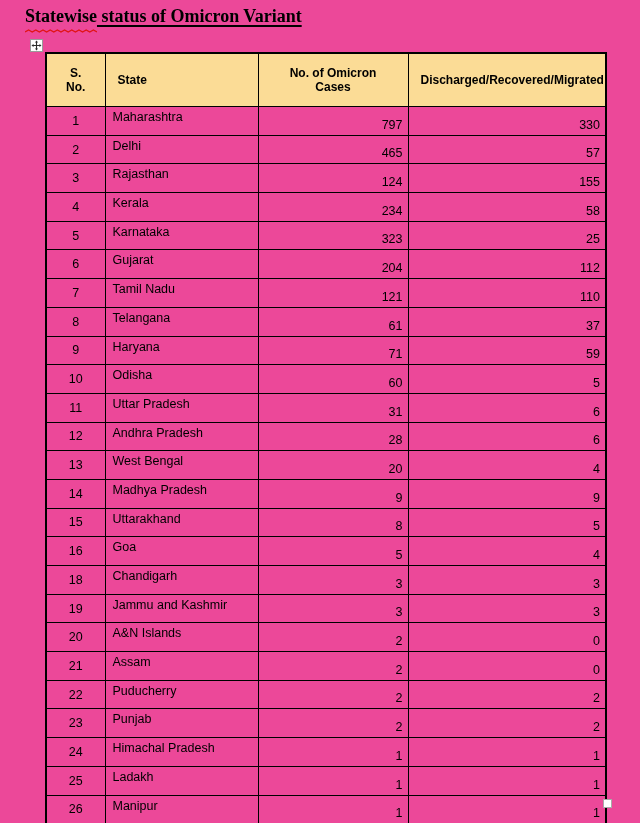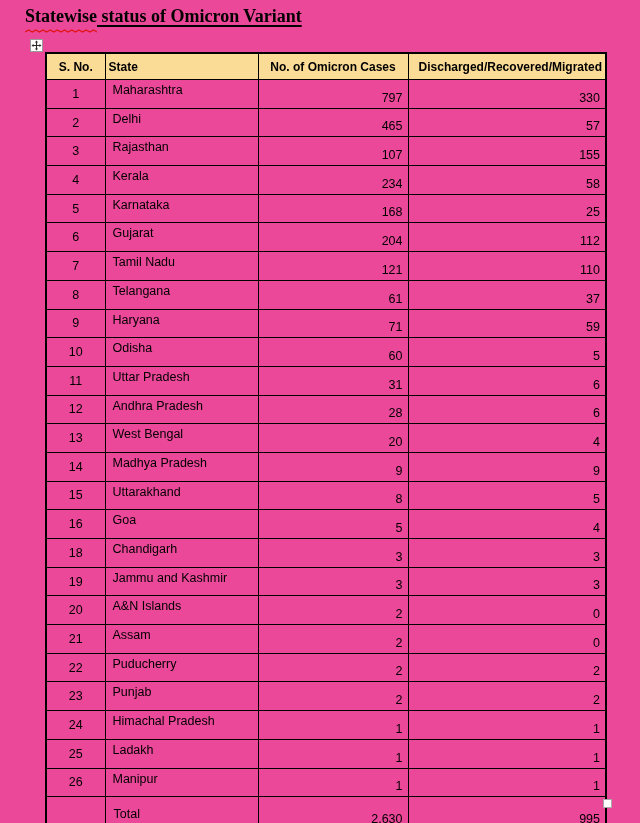--- a/index.html
+++ b/index.html
@@ -76,21 +76,21 @@
   table.omicron th, table.omicron td {
     border: 1px solid #000;
     overflow: hidden;
   }
   tr.header-row th {
     background: var(--header-fill, #fbdc96);
     height: 19px;
     font-size: 12px;
     font-weight: bold;
     vertical-align: middle;
-    padding: 3px;
+    padding: 12px;
   }
   th.h-sno   { text-align: center; }
   th.h-state { text-align: left; padding-left: 7px; }
   th.h-cases { text-align: center; }
   th.h-disch { text-align: right; }
 
   td.c-sno {
     height: 25.7px;
     text-align: center;
     vertical-align: middle;
@@ -170,33 +170,33 @@
   </tr>
         <tr>
     <td class="c-sno">2</td>
     <td class="c-state">Delhi</td>
     <td class="c-num">465</td>
     <td class="c-num">57</td>
   </tr>
         <tr>
     <td class="c-sno">3</td>
     <td class="c-state">Rajasthan</td>
-    <td class="c-num">107</td>
+    <td class="c-num">124</td>
     <td class="c-num">155</td>
   </tr>
         <tr>
     <td class="c-sno">4</td>
     <td class="c-state">Kerala</td>
     <td class="c-num">234</td>
     <td class="c-num">58</td>
   </tr>
         <tr>
     <td class="c-sno">5</td>
     <td class="c-state">Karnataka</td>
-    <td class="c-num">168</td>
+    <td class="c-num">323</td>
     <td class="c-num">25</td>
   </tr>
         <tr>
     <td class="c-sno">6</td>
     <td class="c-state">Gujarat</td>
     <td class="c-num">204</td>
     <td class="c-num">112</td>
   </tr>
         <tr>
     <td class="c-sno">7</td>

